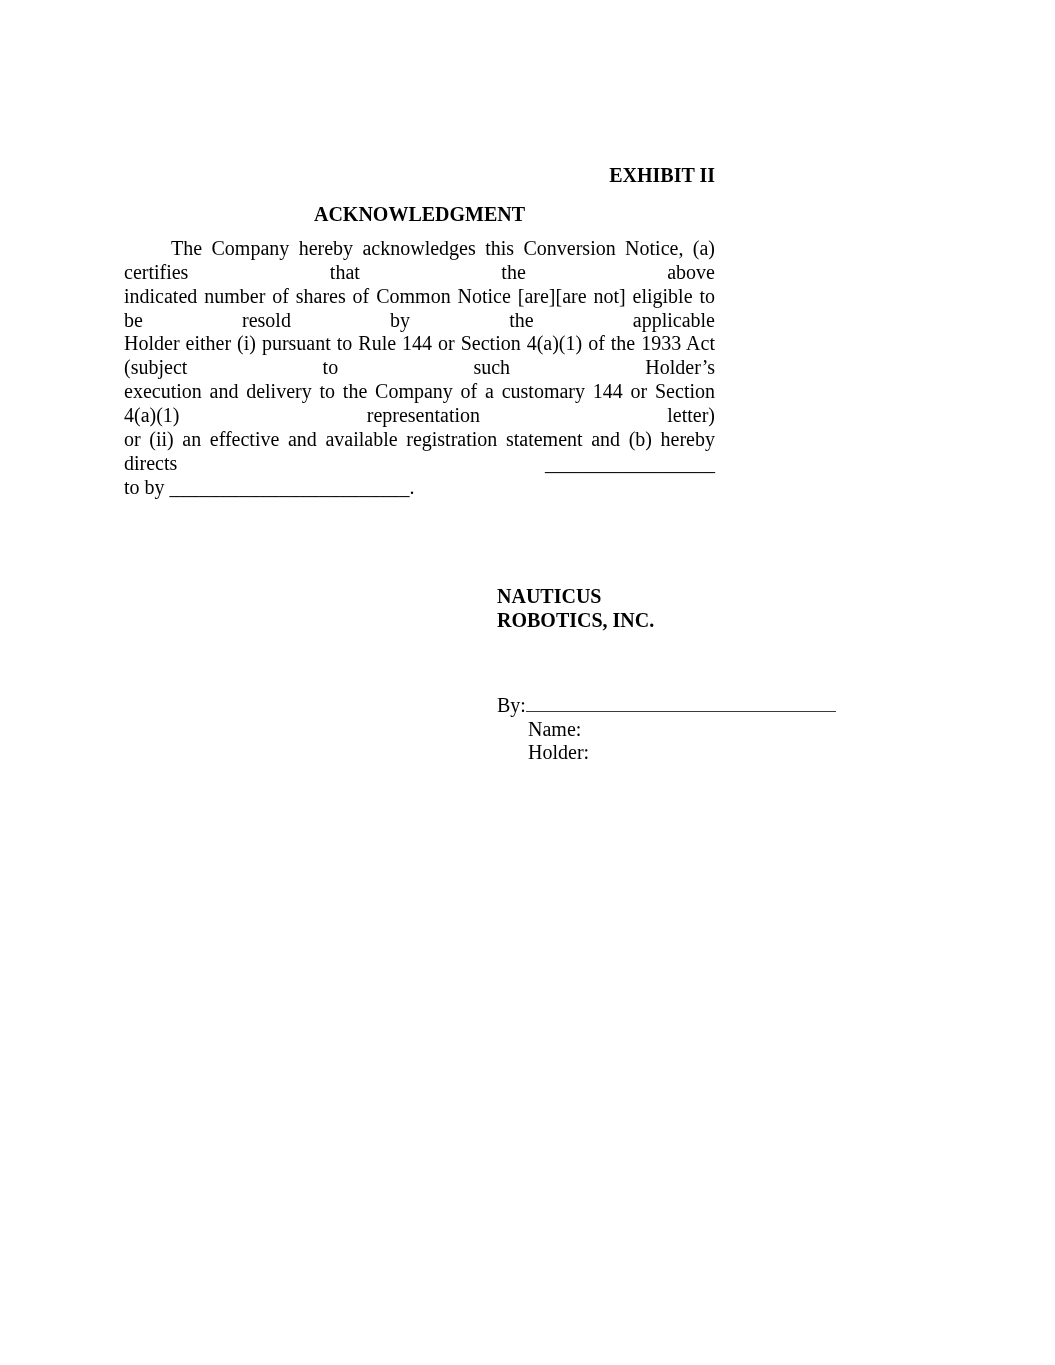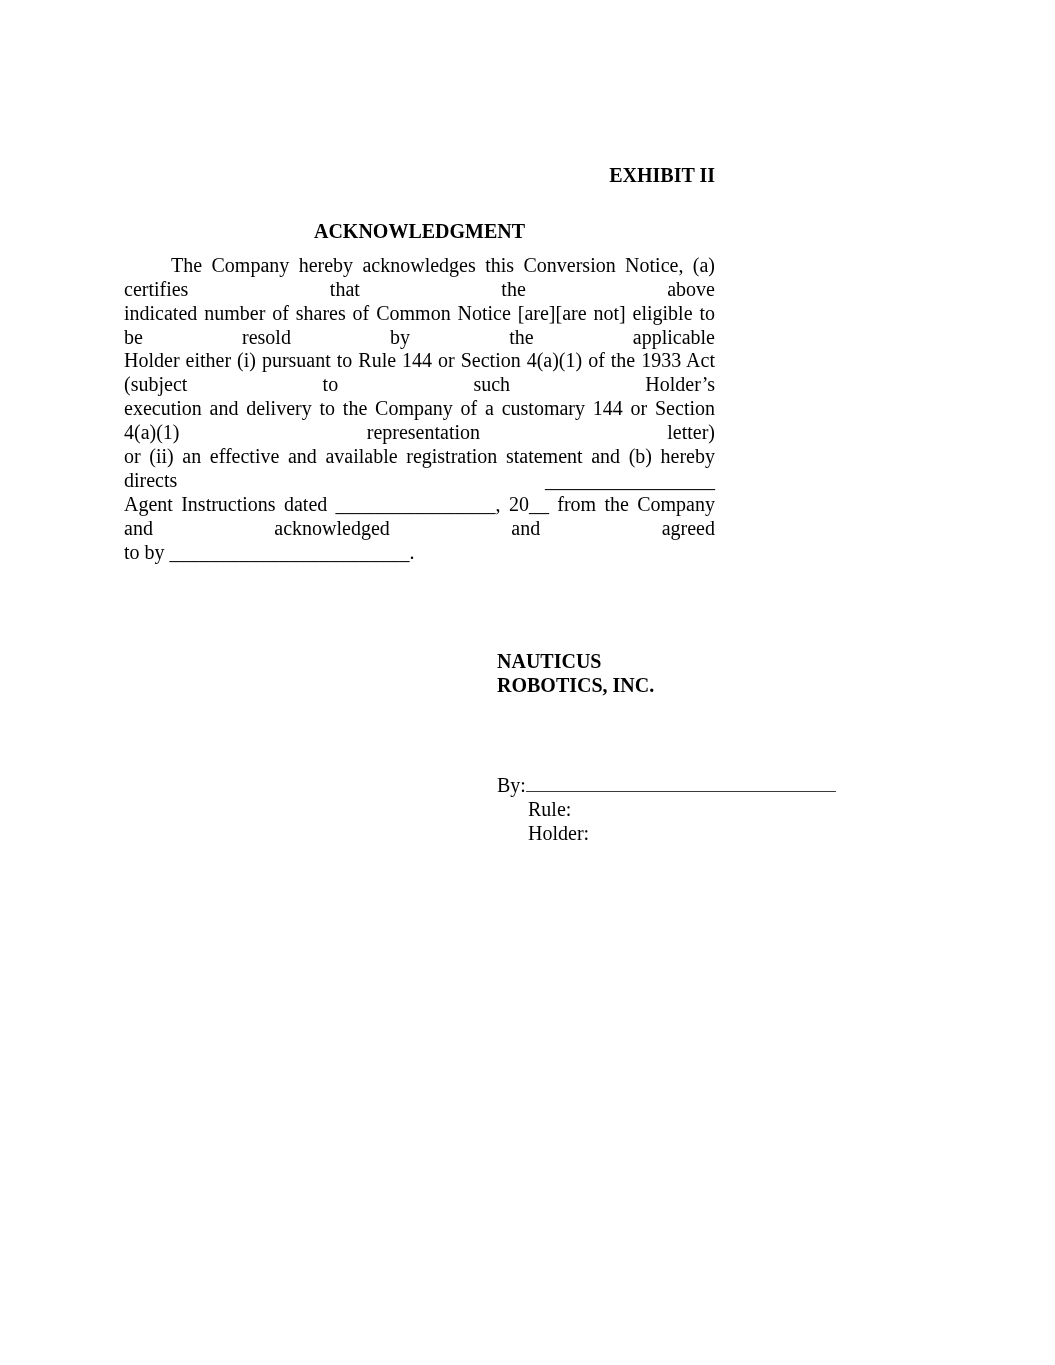--- a/index.html
+++ b/index.html
@@ -20,21 +20,21 @@
   }
   .content {
     padding: 0 121px 0 124px; 
   }
   .exhibit {
     margin-top: 164px;
     text-align: right;
     font-weight: bold;
   }
   .doc-title {
-    margin-top: 32px;
+    margin-top: 15px;
     text-align: center;
     font-weight: bold;
     font-family: Liberation Serif, serif;
   }
   .para {
     margin-top: 10px;
   }
   .para-line {
     text-align: justify;
     text-align-last: justify;
@@ -45,21 +45,21 @@
   .para-line:last-child {
     text-align: left;
     text-align-last: left;
   }
   .sig-company {
     margin-top: 85px;
     margin-left: 373px;
     font-weight: bold;
   }
   .sig-by {
-    margin-top: 75px;
+    margin-top: 59px;
     margin-left: 373px;
     white-space: nowrap;
   }
   .sig-underline {
     display: inline-block;
     width: 340px;
     height: 19px;
     border-bottom: 1.5px solid #3a3a3a;
     vertical-align: baseline;
   }
@@ -76,30 +76,29 @@
     <div class="exhibit">EXHIBIT II</div>
 
     <div class="doc-title">ACKNOWLEDGMENT</div>
 
     <div class="para">
         <div class="para-line">The Company hereby acknowledges this Conversion Notice, (a) certifies that the above</div>
         <div class="para-line">indicated number of shares of Common Notice [are][are not] eligible to be resold by the applicable</div>
         <div class="para-line">Holder either (i) pursuant to Rule 144 or Section 4(a)(1) of the 1933 Act (subject to such Holder’s</div>
         <div class="para-line">execution and delivery to the Company of a customary 144 or Section 4(a)(1) representation letter)</div>
         <div class="para-line">or (ii) an effective and available registration statement and (b) hereby directs _________________</div>
-        <div class="para-line">Agent Instructions dated ________________, 20__ from the Company and acknowledged and agreed</div>
         <div class="para-line">to by ________________________.</div>
       </div>
 
     <div>
       <div class="sig-company">NAUTICUS ROBOTICS, INC.</div>
 
       <div class="sig-by">
         <span>By:</span><span class="sig-underline"></span>
       </div>
 
-      <div class="sig-indent">Rule:</div>
+      <div class="sig-indent">Name:</div>
 
       <div class="sig-indent">Holder:</div>
     </div>
 
   </div>
 </div>
 
 </body></html>

